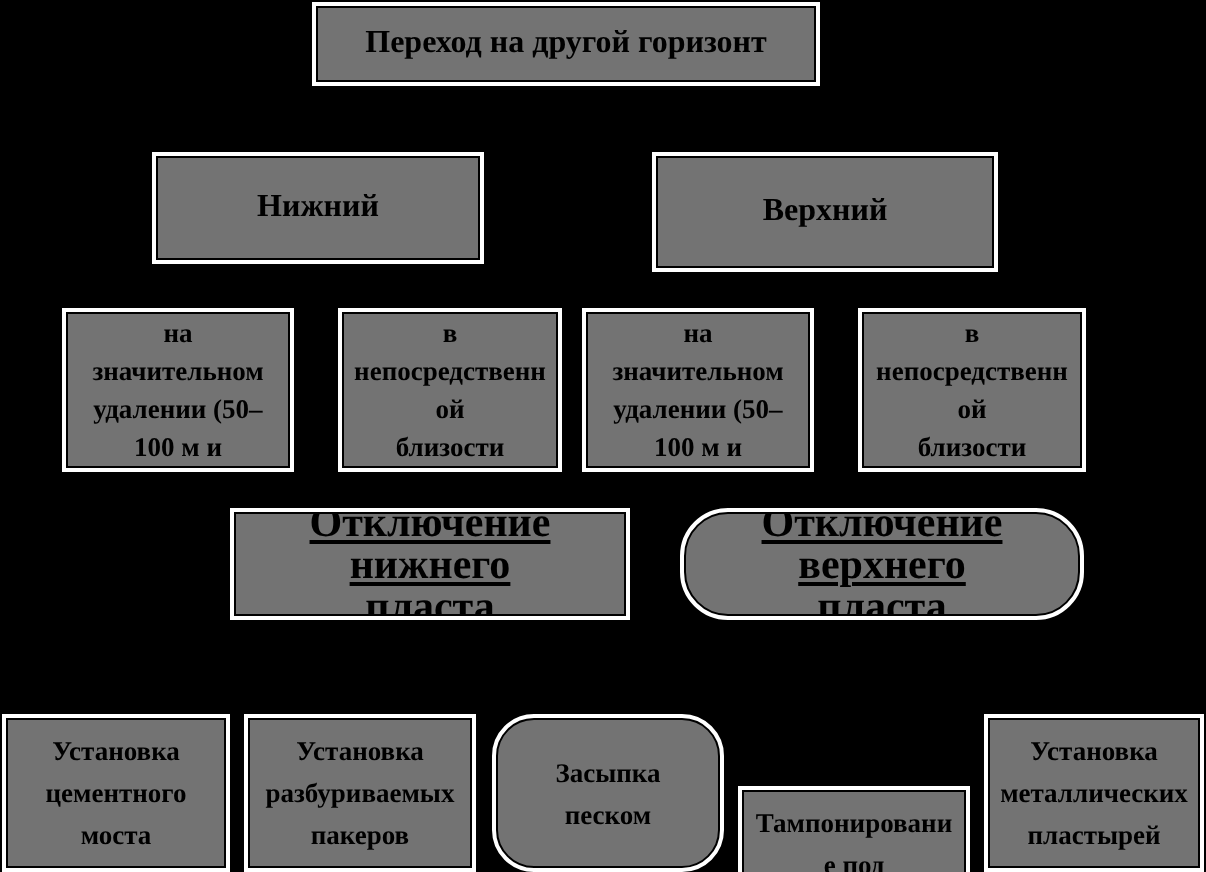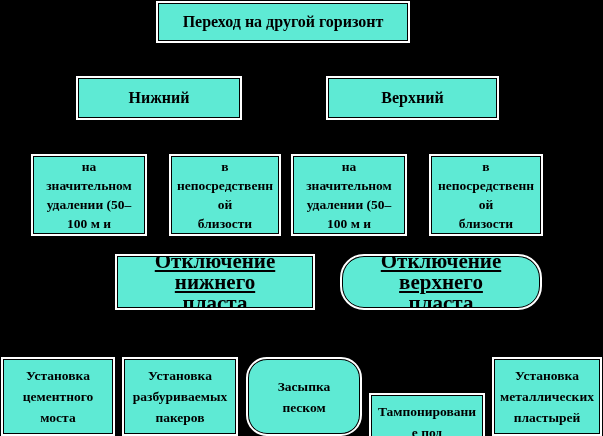--- a/index.html
+++ b/index.html
@@ -11,37 +11,37 @@
     position: relative;
     width: 603px;
     height: 436px;
     background: #000000;
     overflow: hidden;
     font-family: "Liberation Serif", "DejaVu Serif", serif;
   }
   .box {
     position: absolute;
     box-sizing: border-box;
-    background: #5eead4;
+    background: #737373;
     border: 1px solid #000000;
     outline: 2px solid #ffffff;
     outline-offset: -0px;
     color: #000000;
     font-weight: bold;
     text-align: center;
     display: flex;
     align-items: center;
     justify-content: center;
     white-space: pre-line;
   }
   
   .n-title   { left: 158px; top: 3px;   width: 250px; height: 38px; font-size: 16px; }
   
-  .n-lower   { left: 78px;  top: 78px;  width: 162px; height: 40px; font-size: 16px; }
-  .n-upper   { left: 328px; top: 78px;  width: 169px; height: 40px; font-size: 16px; }
+  .n-lower   { left: 78px;  top: 78px;  width: 162px; height: 52px; font-size: 16px; }
+  .n-upper   { left: 328px; top: 78px;  width: 169px; height: 56px; font-size: 16px; }
   
   .n-cond    { top: 156px; height: 78px; font-size: 13.5px; line-height: 19px; }
   .n-c1      { left: 33px;  width: 112px; }
   .n-c2      { left: 171px; width: 108px; }
   .n-c3      { left: 293px; width: 112px; }
   .n-c4      { left: 431px; width: 110px; }
   
   .n-act     { top: 256px; height: 52px; font-size: 21px; line-height: 21px; text-decoration: underline; }
   .n-a1      { left: 117px; width: 196px; }
   .n-a2      { left: 342px; width: 198px; border-radius: 22px; }

